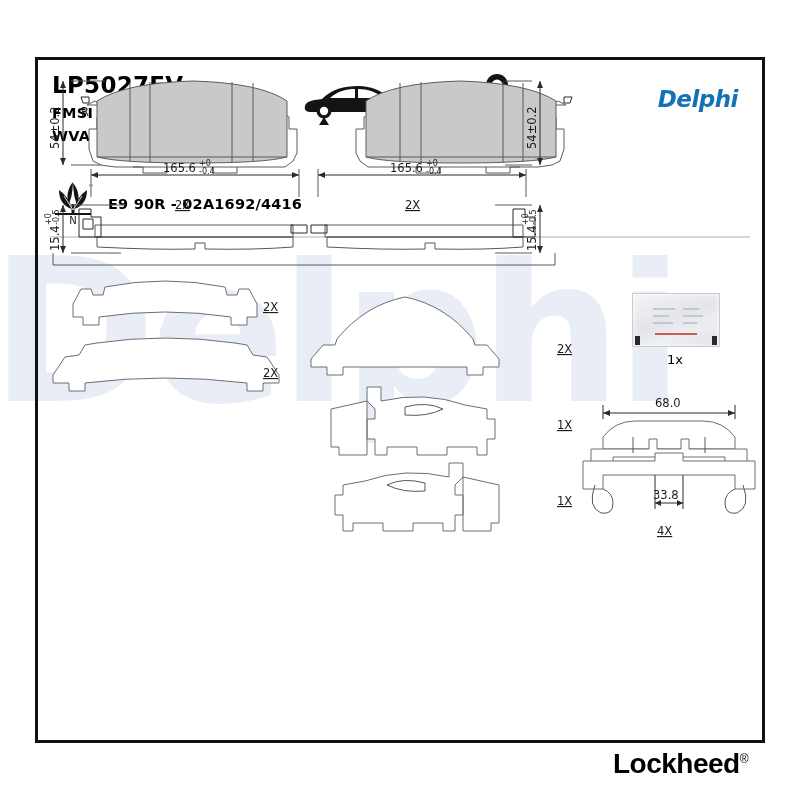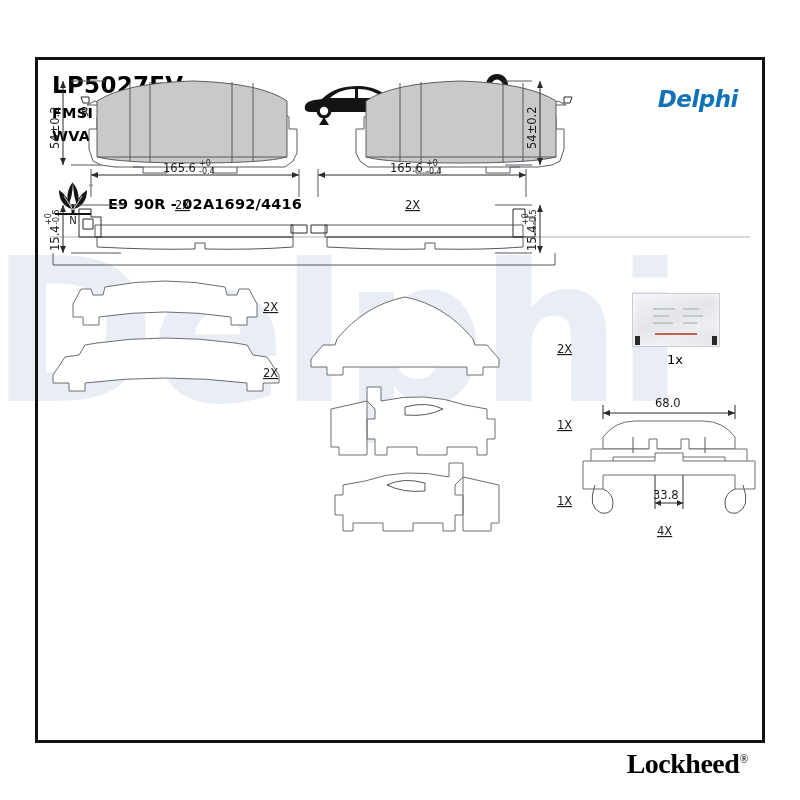--- a/index.html
+++ b/index.html
@@ -43,21 +43,21 @@
   #sachet{position:absolute;left:632px;top:293px;width:86px;height:52px;
     background:linear-gradient(160deg,#f3f4f6 0%,#e3e5ea 45%,#eceef2 70%,#dfe1e6 100%);
     border:1px solid #c9ccd2;box-shadow:inset 0 0 6px rgba(255,255,255,.85);}
   #sachet .s-line{position:absolute;background:#b9bcc4;height:2px;opacity:.75;}
   #sachet .s-red{position:absolute;background:#c0392b;height:2px;opacity:.8;}
   #sachet .s-tab{position:absolute;width:5px;height:9px;background:#2a2a2a;bottom:1px;}
   #sachet-count{position:absolute;left:632px;top:352px;width:86px;text-align:center;
     font-size:13px;}
 
   #lockheed{position:absolute;right:52px;bottom:20px;
-    font-family:Liberation Serif, serif;
+    font-family:Liberation Sans, sans-serif;
     font-size:28px;font-weight:bold;letter-spacing:-.5px;}
   #lockheed sup{font-size:12px;vertical-align:super;font-weight:normal;}
 
   svg{display:block;overflow:visible;}
   .ln{fill:none;stroke:#55585e;stroke-width:1;}
   .ln-d{fill:none;stroke:#2b2b2b;stroke-width:1;}
   .pad-fill{fill:#c9c9c9;stroke:#5a5d63;stroke-width:1;}
   .plate-fill{fill:#ffffff;stroke:#5a5d63;stroke-width:1;}
   .shim{fill:#ffffff;stroke:#6b6e74;stroke-width:1;}
   .dimtxt{font-family:"DejaVu Sans","Liberation Sans",sans-serif;font-size:11.5px;fill:#1b1b1b;}

